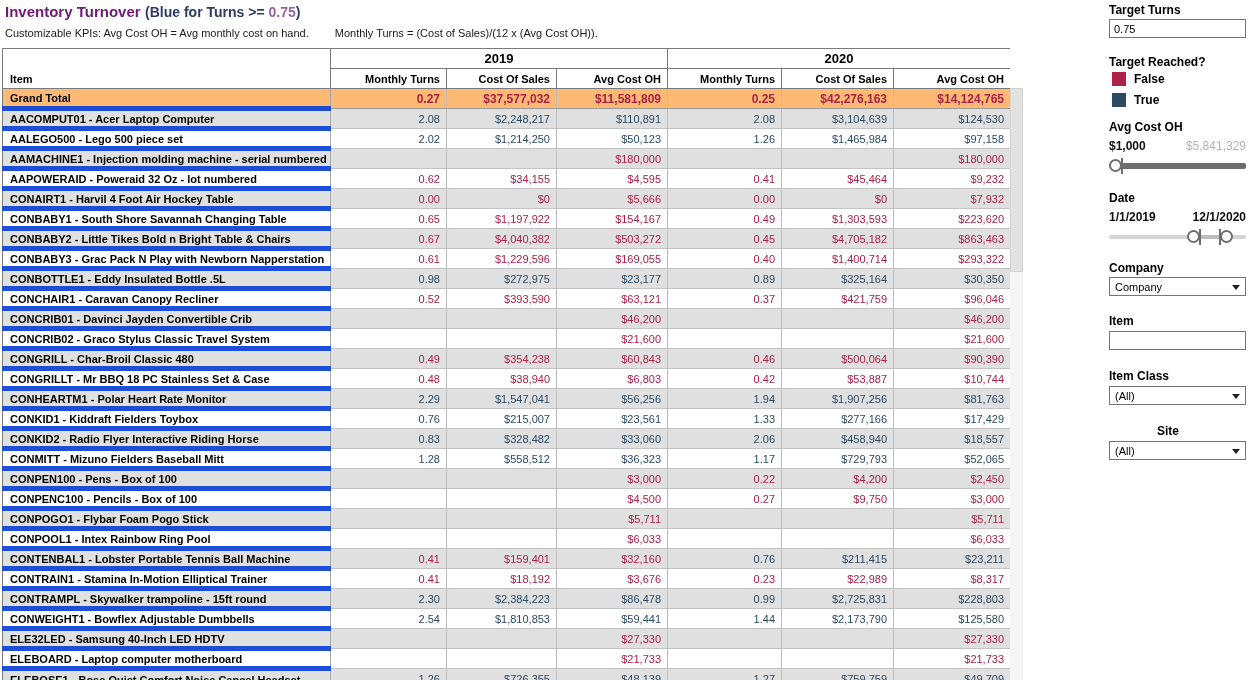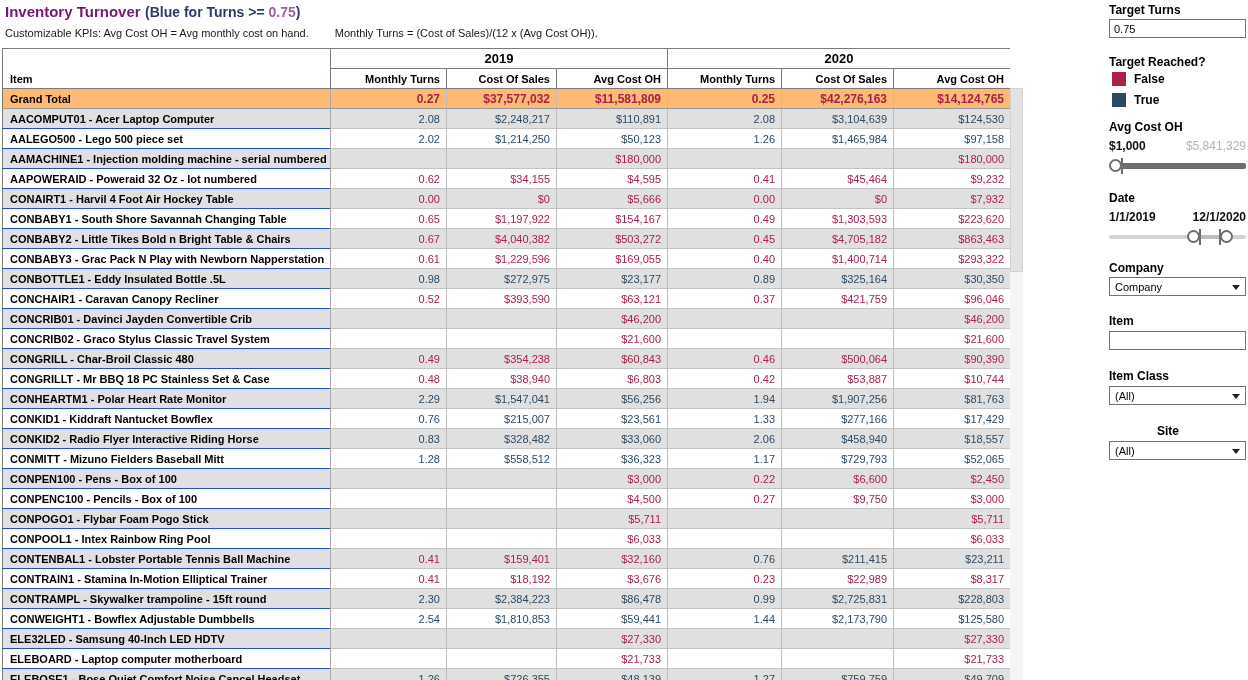--- a/index.html
+++ b/index.html
@@ -23,21 +23,21 @@
 
   thead th { border:1px solid #7a7a7a; background:#fff; }
   th.year { height:20px; font-size:13px; font-weight:bold; color:#000; text-align:center; }
   th.sub  { height:20px; font-size:11px; font-weight:bold; color:#000; text-align:right; padding-right:6px; }
   th.item-h { vertical-align:bottom; text-align:left; font-size:11px; font-weight:bold; color:#000;
               padding:0 0 3px 7px; }
 
   tr { height:20px; }
   td { font-size:11px; overflow:hidden; white-space:nowrap; }
   td.item-cell { font-weight:bold; color:#000; padding-left:7px; text-align:left;
-                 border-right:1px solid #a8a8a8; border-top:1px solid #1d4ed8; }
+                 border-right:1px solid #a8a8a8; border-top:5px solid #1d4ed8; }
   td.val { text-align:right; padding-right:6px; border-right:1px solid #bdbdbd;
            border-top:1px solid #c3c3c3; }
   td.grp { border-left:1px solid #8a8a8a; }
   tr.alt td { background:#e0e0e0; }
   .red  { color:#ab2147; }
   .blue { color:#2d4a63; }
   tr.gt td { background:#fdba74; border-top:1px solid #7a7a7a; border-bottom:1px solid #9a9a9a; }
   tr.gt td.item-cell { font-size:11px; }
   tr.gt td.val { font-weight:bold; font-size:12px; }
 
@@ -254,21 +254,21 @@
         <tr class="alt">
           <td class="item-cell">CONHEARTM1 - Polar Heart Rate Monitor</td>
           <td class="val blue">2.29</td>
           <td class="val blue">$1,547,041</td>
           <td class="val blue">$56,256</td>
           <td class="val blue grp">1.94</td>
           <td class="val blue">$1,907,256</td>
           <td class="val blue">$81,763</td>
         </tr>
         <tr>
-          <td class="item-cell">CONKID1 - Kiddraft Nantucket Bowflex</td>
+          <td class="item-cell">CONKID1 - Kiddraft Fielders Toybox</td>
           <td class="val blue">0.76</td>
           <td class="val blue">$215,007</td>
           <td class="val blue">$23,561</td>
           <td class="val blue grp">1.33</td>
           <td class="val blue">$277,166</td>
           <td class="val blue">$17,429</td>
         </tr>
         <tr class="alt">
           <td class="item-cell">CONKID2 - Radio Flyer Interactive Riding Horse</td>
           <td class="val blue">0.83</td>
@@ -286,21 +286,21 @@
           <td class="val blue grp">1.17</td>
           <td class="val blue">$729,793</td>
           <td class="val blue">$52,065</td>
         </tr>
         <tr class="alt">
           <td class="item-cell">CONPEN100 - Pens - Box of 100</td>
           <td class="val red"></td>
           <td class="val red"></td>
           <td class="val red">$3,000</td>
           <td class="val red grp">0.22</td>
-          <td class="val red">$6,600</td>
+          <td class="val red">$4,200</td>
           <td class="val red">$2,450</td>
         </tr>
         <tr>
           <td class="item-cell">CONPENC100 - Pencils - Box of 100</td>
           <td class="val red"></td>
           <td class="val red"></td>
           <td class="val red">$4,500</td>
           <td class="val red grp">0.27</td>
           <td class="val red">$9,750</td>
           <td class="val red">$3,000</td>

